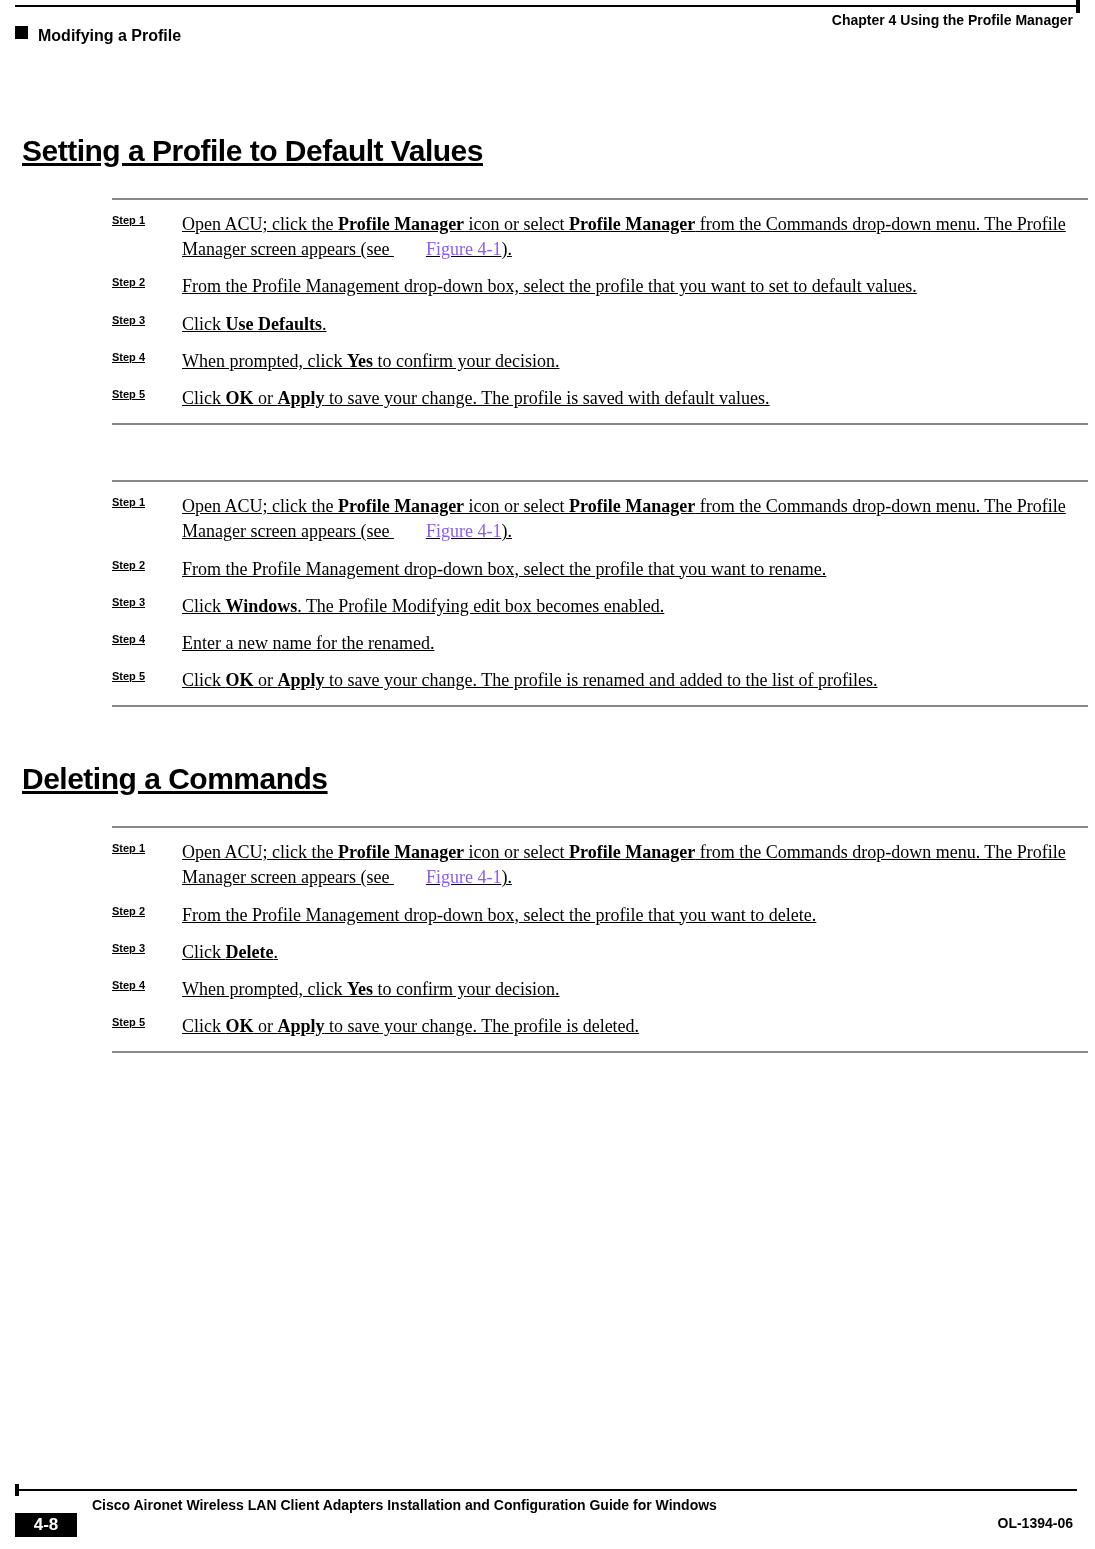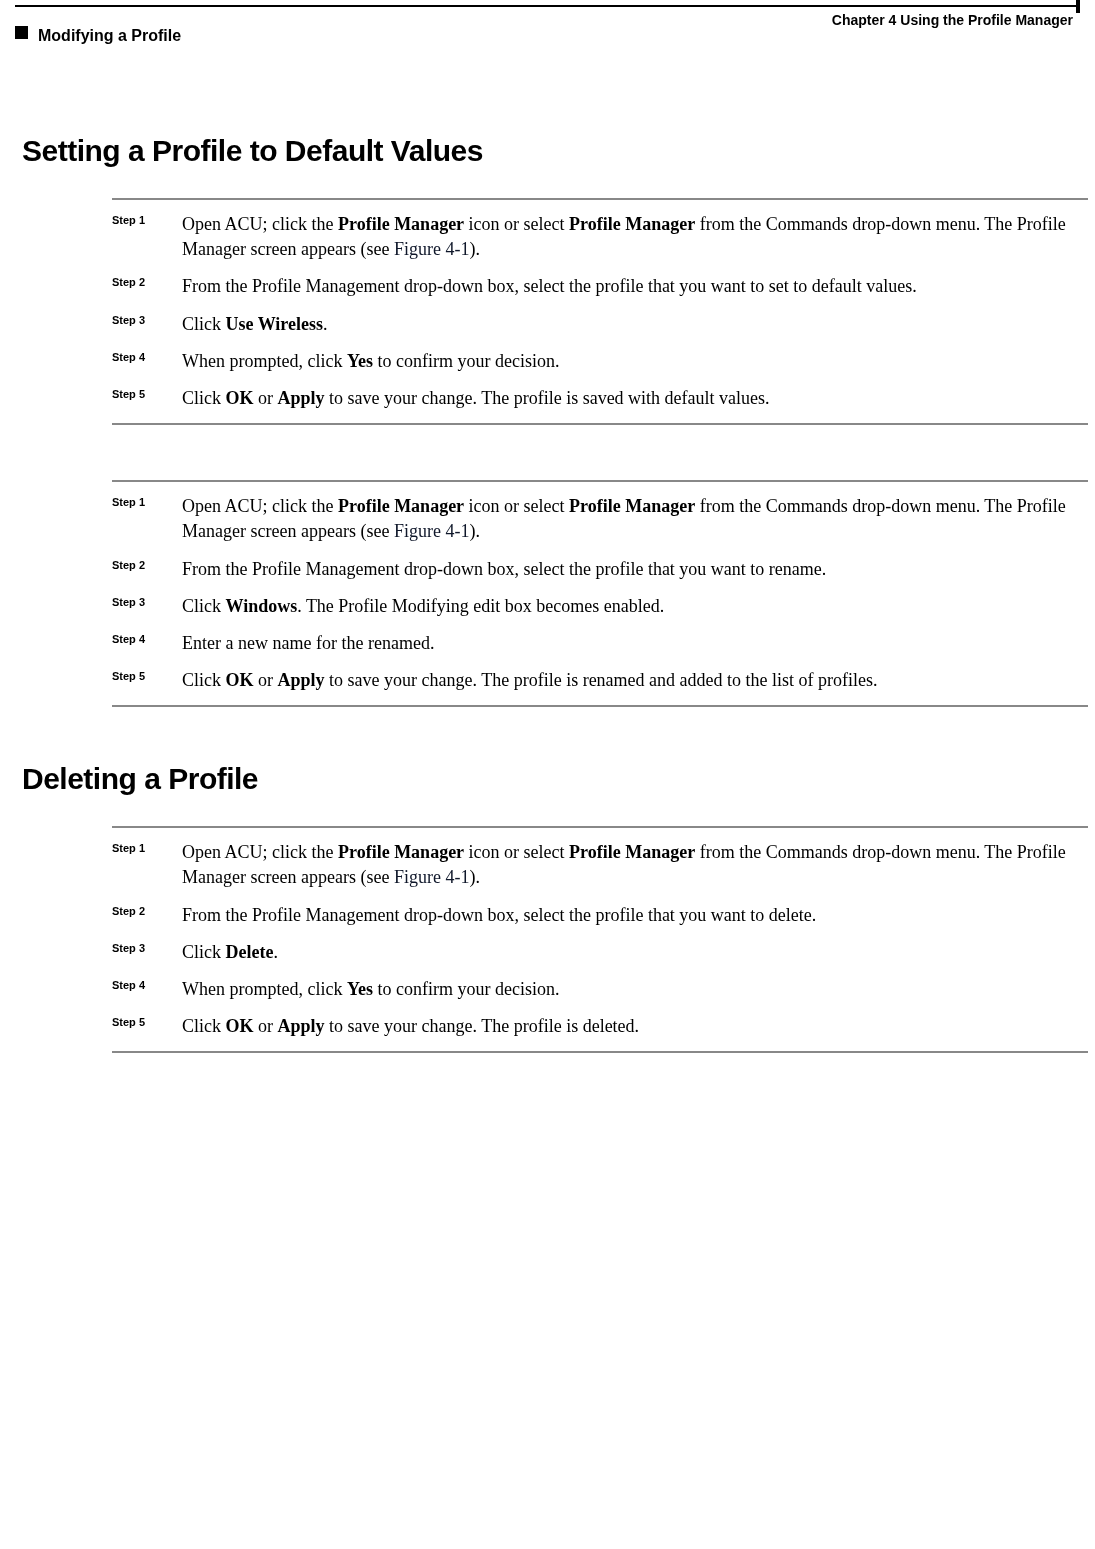--- a/index.html
+++ b/index.html
@@ -55,20 +55,21 @@
   .header-section {
     position: absolute;
     top: 27px;
     left: 38px;
     font-family: Arial, Helvetica, sans-serif;
     font-weight: bold;
     font-size: 16px;
   }
   .content {
     padding: 50px 7px 0 22px;
+    text-decoration: underline;
   }
   h1 {
     font-family: Arial, Helvetica, sans-serif;
     font-weight: bold;
     font-size: 30px;
     margin: 40px 0 30px 0;
     letter-spacing: -0.5px;
   }
   .section {
     margin-bottom: 55px;
@@ -97,21 +98,22 @@
     min-width: 70px;
     padding-top: 1px;
   }
   .step-body {
     flex: 1;
   }
   .step-body b {
     font-weight: bold;
   }
   .xref {
-    color: #0f172a;
+    color: #8b5cf6;
+    margin-left: 32px;
   }
   .footer-area {
     position: absolute;
     bottom: 0;
     left: 0;
     right: 0;
     height: 60px;
   }
   .footer-line {
     position: absolute;
@@ -183,21 +185,21 @@
         <div class="step">
           <div class="step-label">Step 1</div>
           <div class="step-body"><span>Open ACU; click the </span><b>Profile Manager</b><span> icon or select </span><b>Profile Manager</b><span> from the Commands drop-down menu. The Profile Manager screen appears (see </span><span class="xref">Figure 4-1</span><span>).</span></div>
         </div>
         <div class="step">
           <div class="step-label">Step 2</div>
           <div class="step-body"><span>From the Profile Management drop-down box, select the profile that you want to set to default values.</span></div>
         </div>
         <div class="step">
           <div class="step-label">Step 3</div>
-          <div class="step-body"><span>Click </span><b>Use Wireless</b><span>.</span></div>
+          <div class="step-body"><span>Click </span><b>Use Defaults</b><span>.</span></div>
         </div>
         <div class="step">
           <div class="step-label">Step 4</div>
           <div class="step-body"><span>When prompted, click </span><b>Yes</b><span> to confirm your decision.</span></div>
         </div>
         <div class="step">
           <div class="step-label">Step 5</div>
           <div class="step-body"><span>Click </span><b>OK</b><span> or </span><b>Apply</b><span> to save your change. The profile is saved with default values.</span></div>
         </div>
       </div>
@@ -231,21 +233,21 @@
           <div class="step-label">Step 5</div>
           <div class="step-body"><span>Click </span><b>OK</b><span> or </span><b>Apply</b><span> to save your change. The profile is renamed and added to the list of profiles.</span></div>
         </div>
       </div>
       <div class="rule-wrap">
           <hr class="rule">
         </div>
     </div>
 
     <div class="section">
-      <h1>Deleting a Profile</h1>
+      <h1>Deleting a Commands</h1>
       <div class="rule-wrap">
           <hr class="rule">
         </div>
       <div class="steps">
         <div class="step">
           <div class="step-label">Step 1</div>
           <div class="step-body"><span>Open ACU; click the </span><b>Profile Manager</b><span> icon or select </span><b>Profile Manager</b><span> from the Commands drop-down menu. The Profile Manager screen appears (see </span><span class="xref">Figure 4-1</span><span>).</span></div>
         </div>
         <div class="step">
           <div class="step-label">Step 2</div>
@@ -264,13 +266,20 @@
           <div class="step-body"><span>Click </span><b>OK</b><span> or </span><b>Apply</b><span> to save your change. The profile is deleted.</span></div>
         </div>
       </div>
       <div class="rule-wrap">
           <hr class="rule">
         </div>
     </div>
 
   </div>
 
+  <div class="footer-area">
+    <div class="footer-left-sq"></div>
+    <div class="footer-line"></div>
+    <div class="guide-title">Cisco Aironet Wireless LAN Client Adapters Installation and Configuration Guide for Windows</div>
+    <div class="page-number-box">4-8</div>
+    <div class="doc-id">OL-1394-06</div>
+  </div>
 </div>
 
 </body></html>

